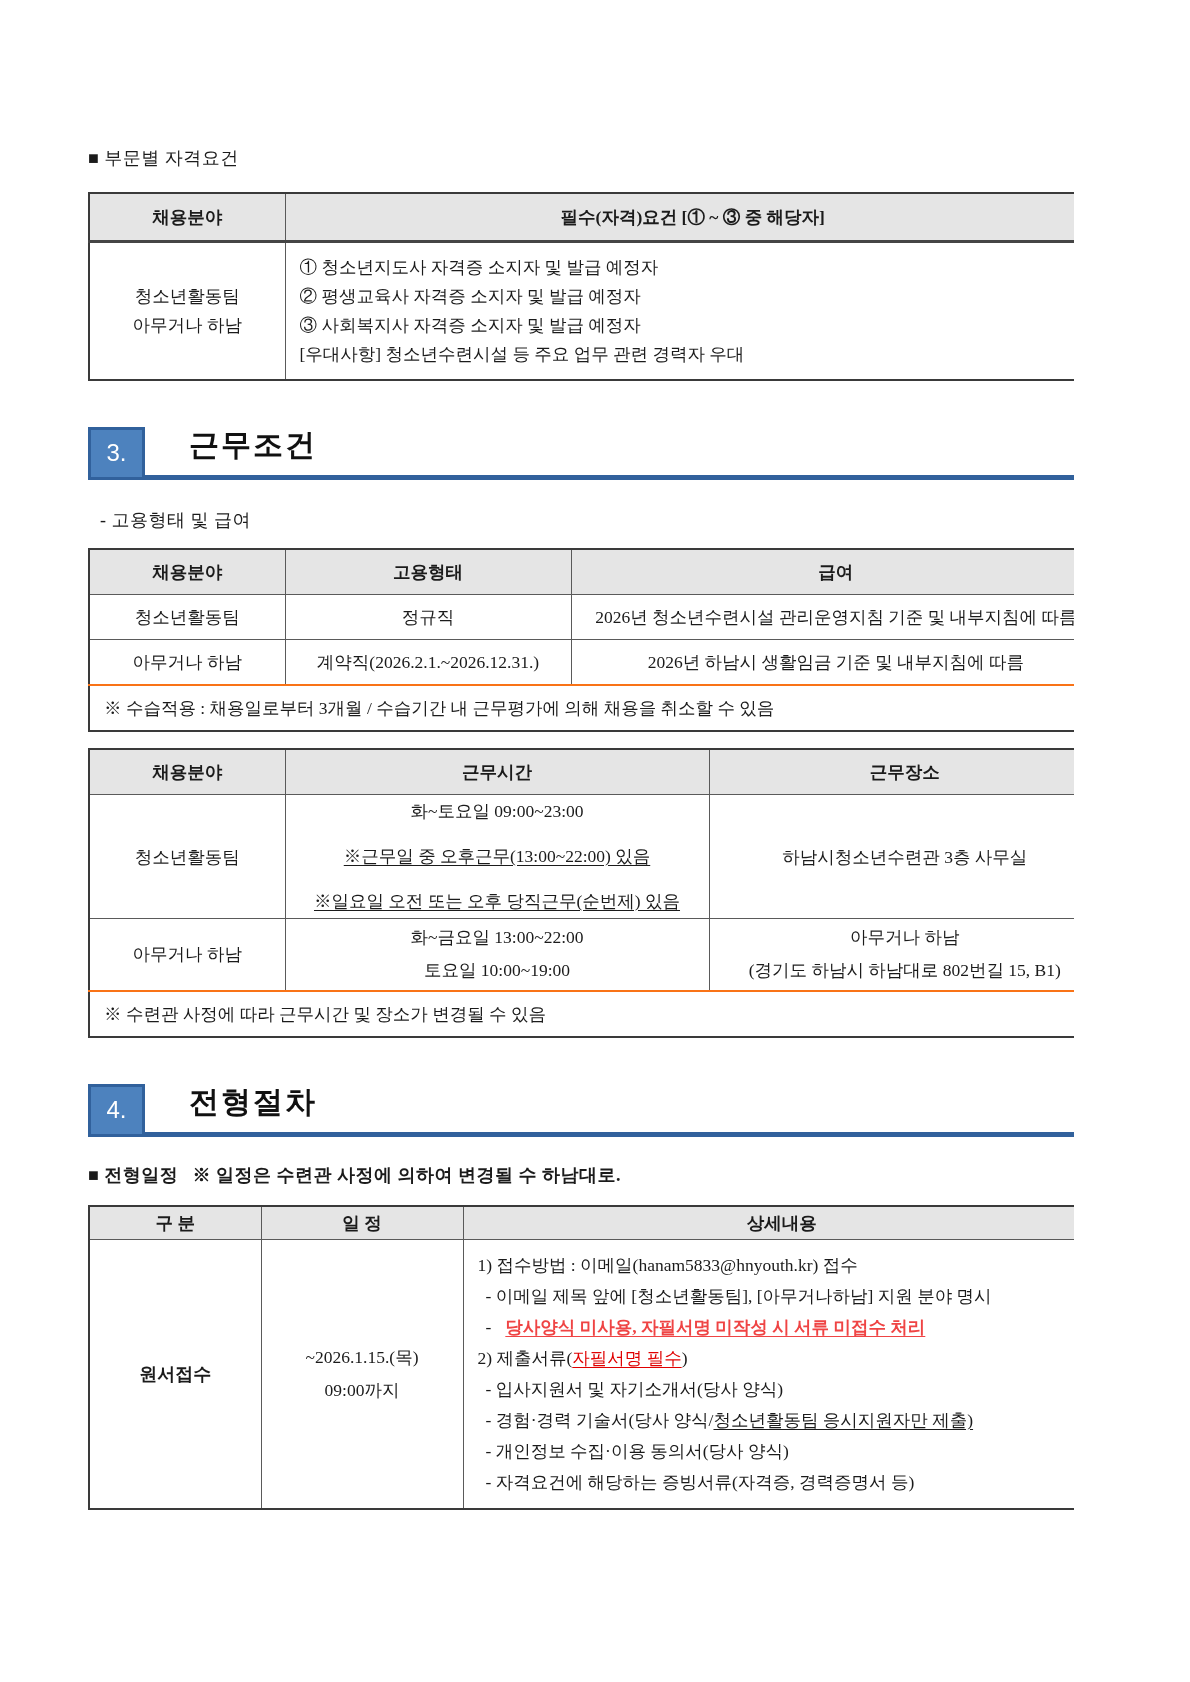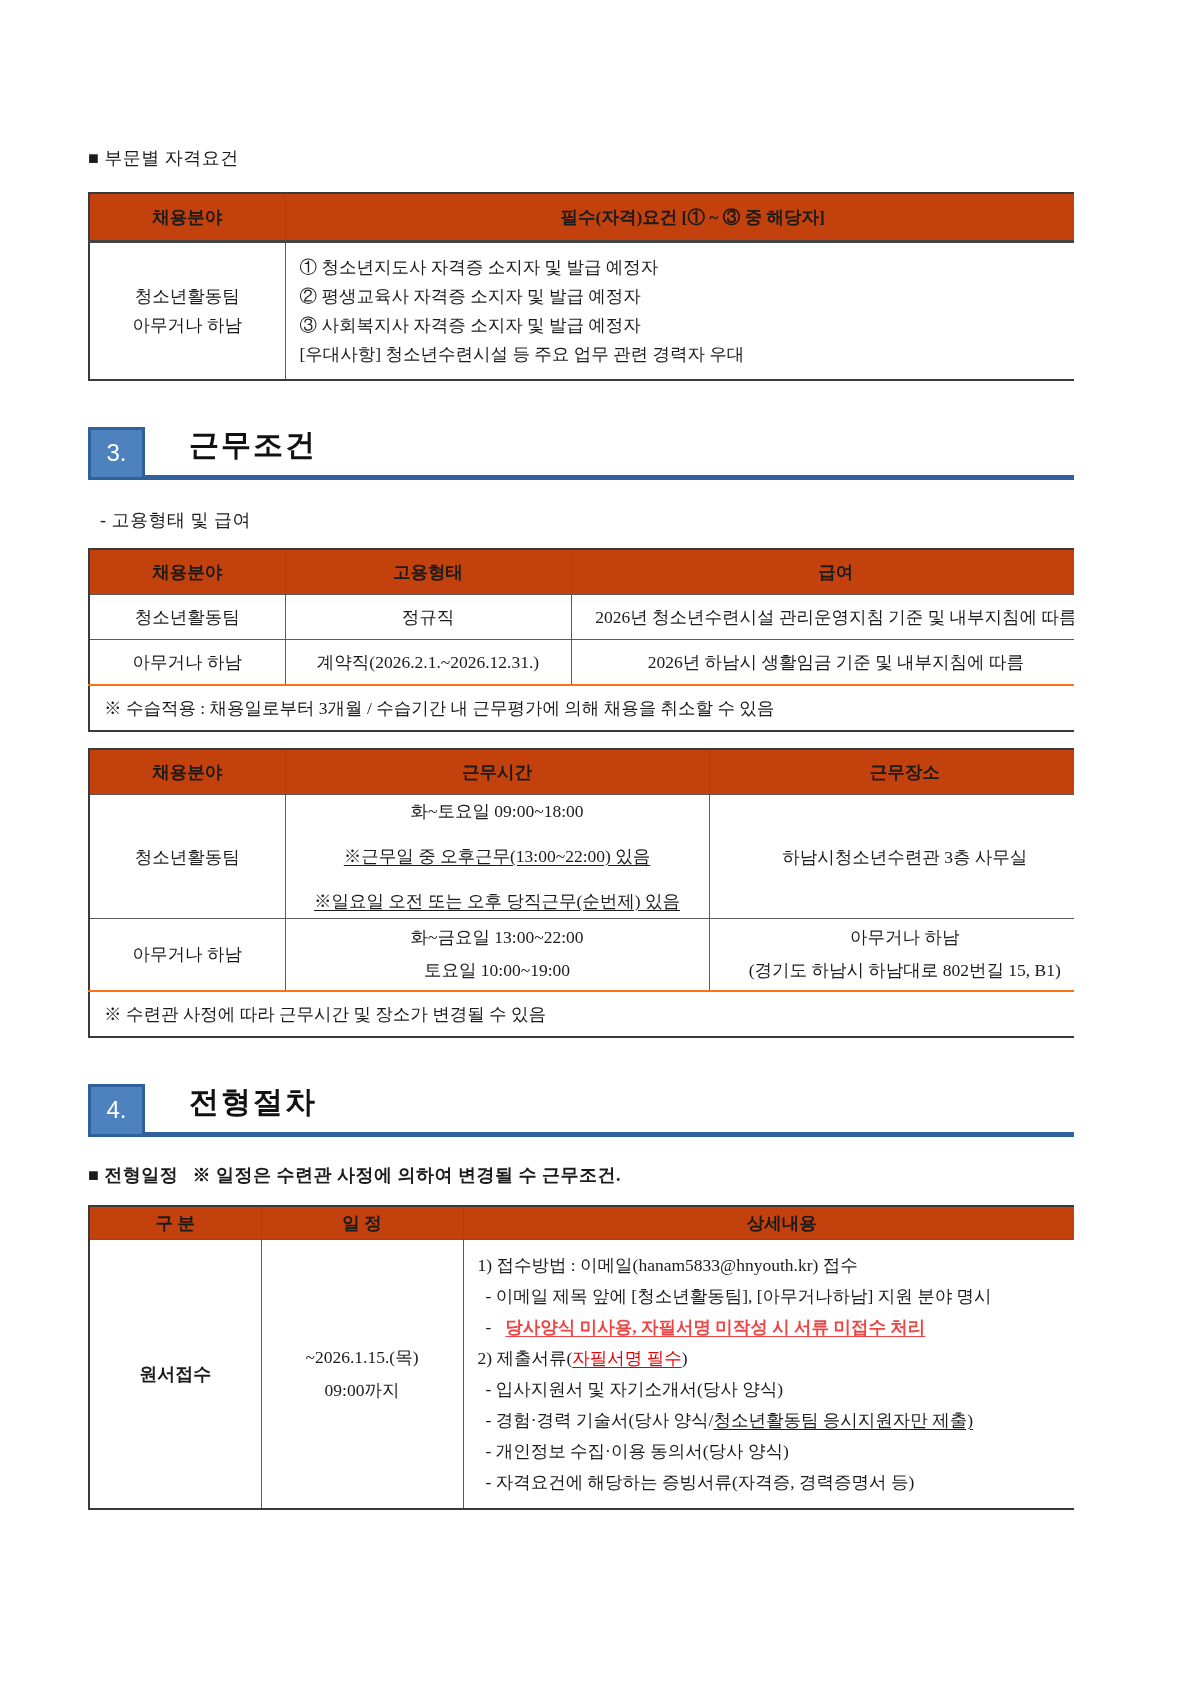--- a/index.html
+++ b/index.html
@@ -18,21 +18,21 @@
   .sec-badge {
     width:57px; height:53px; box-sizing:border-box; margin-bottom:-5px;
     background:#4D82BE; border:3px solid #31619C; color:#ffffff;
     font-size:24px; display:flex; align-items:center; justify-content:center;
     font-family:"Liberation Sans","DejaVu Sans",sans-serif;
   }
   .sec-title { font-size:30px; font-weight:bold; margin-left:44px; padding-bottom:9px; letter-spacing:2px; color:#111; }
 
   table { border-collapse:collapse; table-layout:fixed; width:1014px; border:2px solid #3a3a3a; }
   td { border:1px solid #5a5a5a; font-size:17.5px; vertical-align:middle; box-sizing:border-box; padding:0; }
-  td.hdr { background:#c2410c; font-weight:bold; text-align:center; }
+  td.hdr { background:#e5e5e5; font-weight:bold; text-align:center; }
   .t1 td.hdr { border-bottom:3px solid #454545; }
   .c { text-align:center; }
   .note-cell { text-align:left; padding:10px 14px; border-top:2px solid #f97316; }
   .ul { text-decoration:underline; text-underline-offset:3px;margin-top:12px; }
   .red-ul { color:#ef4444; font-weight:bold; text-decoration:underline; text-underline-offset:3px;margin-top:28px; }
   .red-ul-n { color:#E00000; text-decoration:underline; text-underline-offset:3px; }
 
   .t1 td.hdr { height:48px; }
   .t1 .body-cell { padding:10px 0; }
   .req-line { line-height:29px; padding-left:14px; }
@@ -144,21 +144,21 @@
         </colgroup>
       <tbody>
           <tr>
         <td class="hdr">채용분야</td>
         <td class="hdr">근무시간</td>
         <td class="hdr">근무장소</td>
       </tr>
       <tr class="r1">
         <td class="c">청소년활동팀</td>
         <td class="c">
-          <div class="ml">화~토요일 09:00~18:00</div>
+          <div class="ml">화~토요일 09:00~23:00</div>
           <div class="ml ul">※근무일 중 오후근무(13:00~22:00) 있음</div>
           <div class="ml ul">※일요일 오전 또는 오후 당직근무(순번제) 있음</div>
         </td>
         <td class="c">하남시청소년수련관 3층 사무실</td>
       </tr>
       <tr class="r2">
         <td class="c">아무거나 하남</td>
         <td class="c">
           <div class="ml">화~금요일 13:00~22:00</div>
           <div class="ml">토요일 10:00~19:00</div>
@@ -173,21 +173,21 @@
       </tr>
     </tbody>
       </table>
 
     <div class="sec m-sec4">
       <div class="sec-badge">4.</div>
       <div class="sec-title">전형절차</div>
     </div>
 
     <div class="sched-label m-sched-label">
-      <span>■ 전형일정</span><span class="note-part">※ 일정은 수련관 사정에 의하여 변경될 수 근무조건.</span>
+      <span>■ 전형일정</span><span class="note-part">※ 일정은 수련관 사정에 의하여 변경될 수 하남대로.</span>
     </div>
 
     <table class="t4 m-t4">
       <colgroup>
           <col style="width:172px">
           <col style="width:202px">
           <col>
         </colgroup>
       <tbody>
           <tr>

